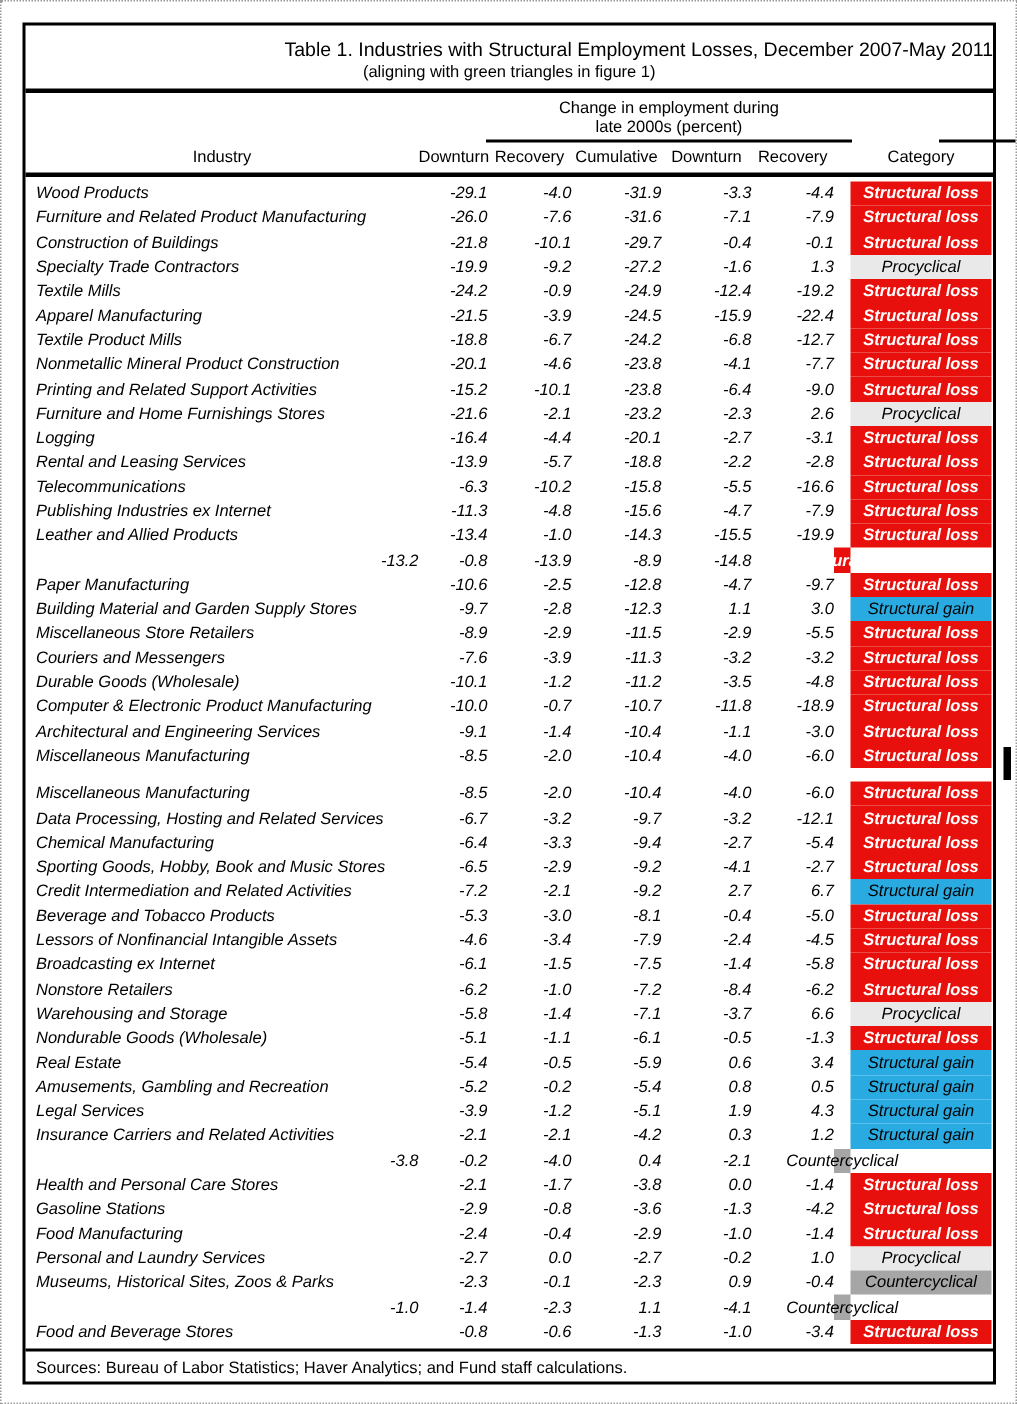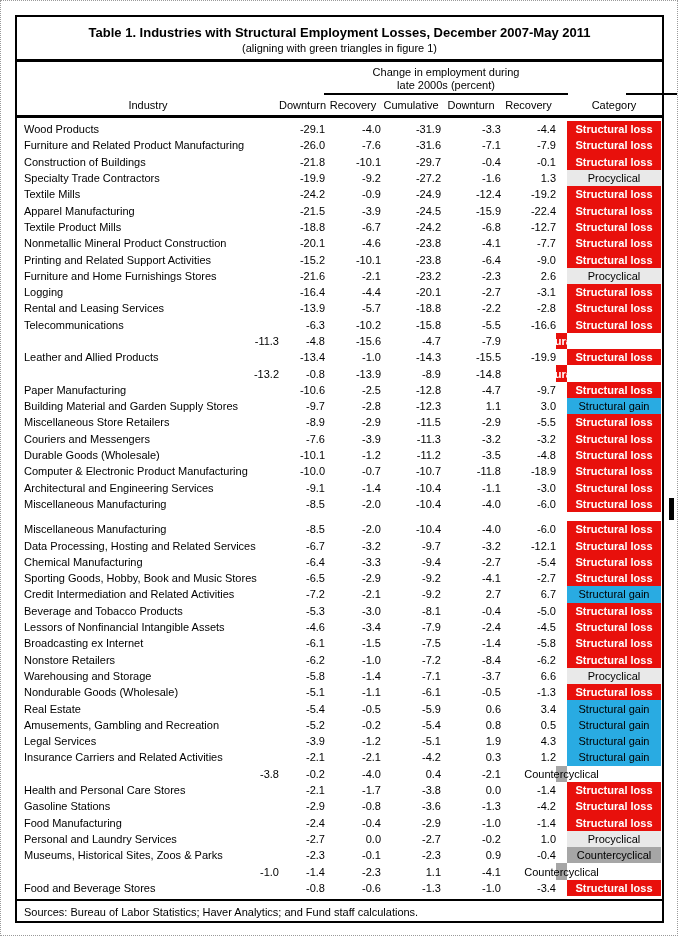--- a/index.html
+++ b/index.html
@@ -16,21 +16,21 @@
 
   .table-frame {
     position:absolute;
     left:14px; top:14px;
     width:649px; height:908px;
     border:2px solid #000;
     background:#fff;
   }
 
   .title-block { text-align:center; padding-top:7px; }
-  .table-title { font-size:13px; font-weight:bold; line-height:17px; }
+  .table-title { font-size:13px; font-weight:normal; line-height:17px;text-align:right; }
   .table-subtitle { font-size:11px; line-height:14px; }
 
   .rule-thick { height:3px; background:#000; margin-top:4px; }
   .rule-thick-bottom { height:2px; background:#000; margin-top:3px; }
 
   
   .cols {
     display:grid;
     grid-template-columns:262px 46px 56px 60px 60px 55px 11px 94px;
   }
@@ -41,21 +41,21 @@
     border-bottom:2px solid #000; padding-bottom:1px;
   }
   .group-1 { grid-column:2 / 5; margin-right:8px; }
   .group-2 { grid-column:5 / 9; margin-left:5px; }
 
   .label-row { margin-top:1px; height:17px; align-items:center; }
   .col-label { font-size:11px; text-align:center; white-space:nowrap; }
   .col-label.industry-label { text-align:center; }
 
   .tbody { margin-top:3px; }
-  .row { height:16.3px; align-items:stretch; }
+  .row { height:16.3px; align-items:stretch;font-style:italic; }
   .industry-cell {
     padding-left:7px; font-size:11px; white-space:nowrap;
     overflow:hidden; display:flex; align-items:center;
   }
   .num {
     font-size:11px; text-align:right;
     display:flex; align-items:center; justify-content:flex-end;
   }
   .gap-cell { }
   .category-badge {
@@ -238,20 +238,21 @@
     <div class="industry-cell">Telecommunications</div>
     <div class="num">-6.3</div>
     <div class="num">-10.2</div>
     <div class="num">-15.8</div>
     <div class="num">-5.5</div>
     <div class="num">-16.6</div>
     <div class="gap-cell"></div>
     <div class="category-badge" style="background-color: rgb(232, 16, 12); color: rgb(255, 255, 255); font-weight: bold;">Structural loss</div>
   </div>
         <div class="cols row">
+    <div class="industry-cell">Publishing Industries ex Internet</div>
     <div class="num">-11.3</div>
     <div class="num">-4.8</div>
     <div class="num">-15.6</div>
     <div class="num">-4.7</div>
     <div class="num">-7.9</div>
     <div class="gap-cell"></div>
     <div class="category-badge" style="background-color: rgb(232, 16, 12); color: rgb(255, 255, 255); font-weight: bold;">Structural loss</div>
   </div>
         <div class="cols row">
     <div class="industry-cell">Leather and Allied Products</div>

